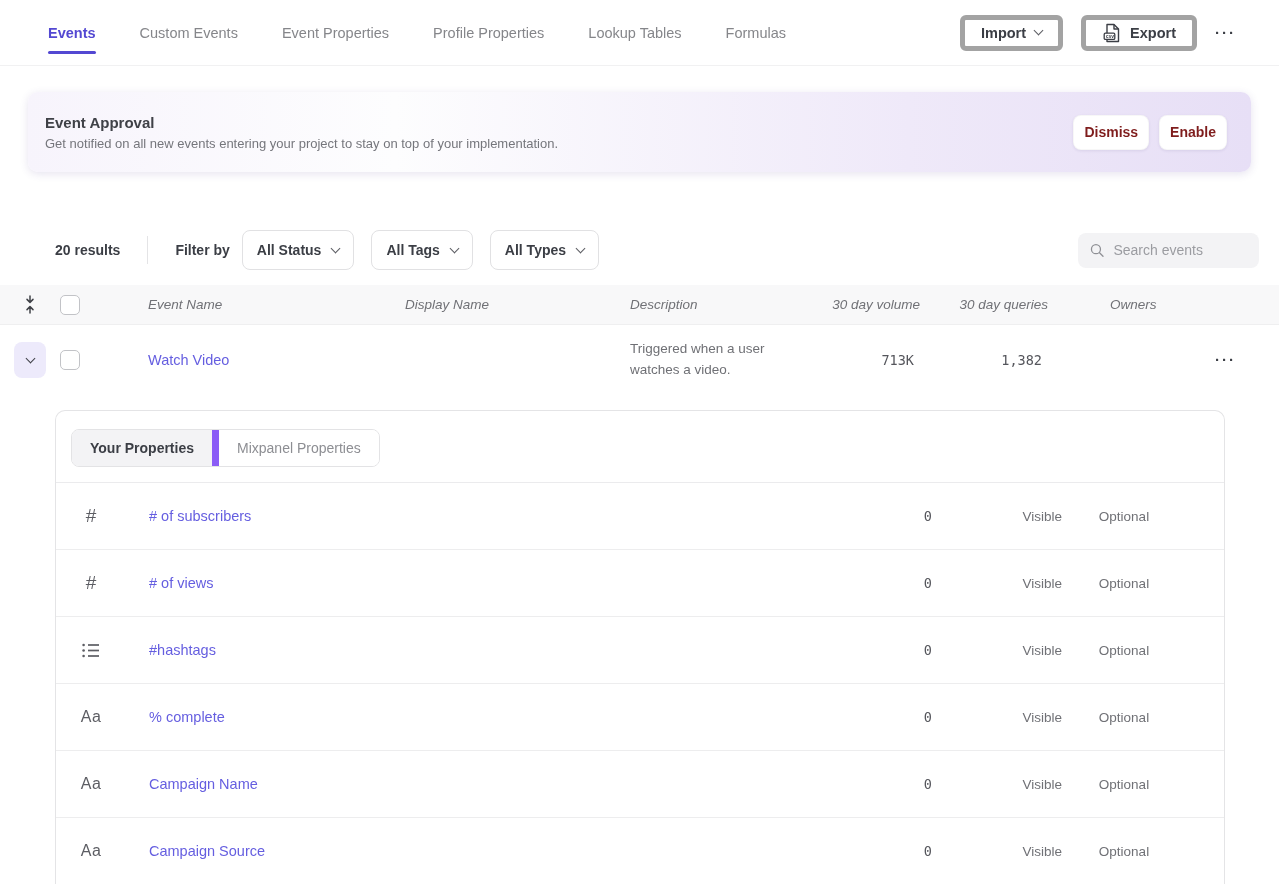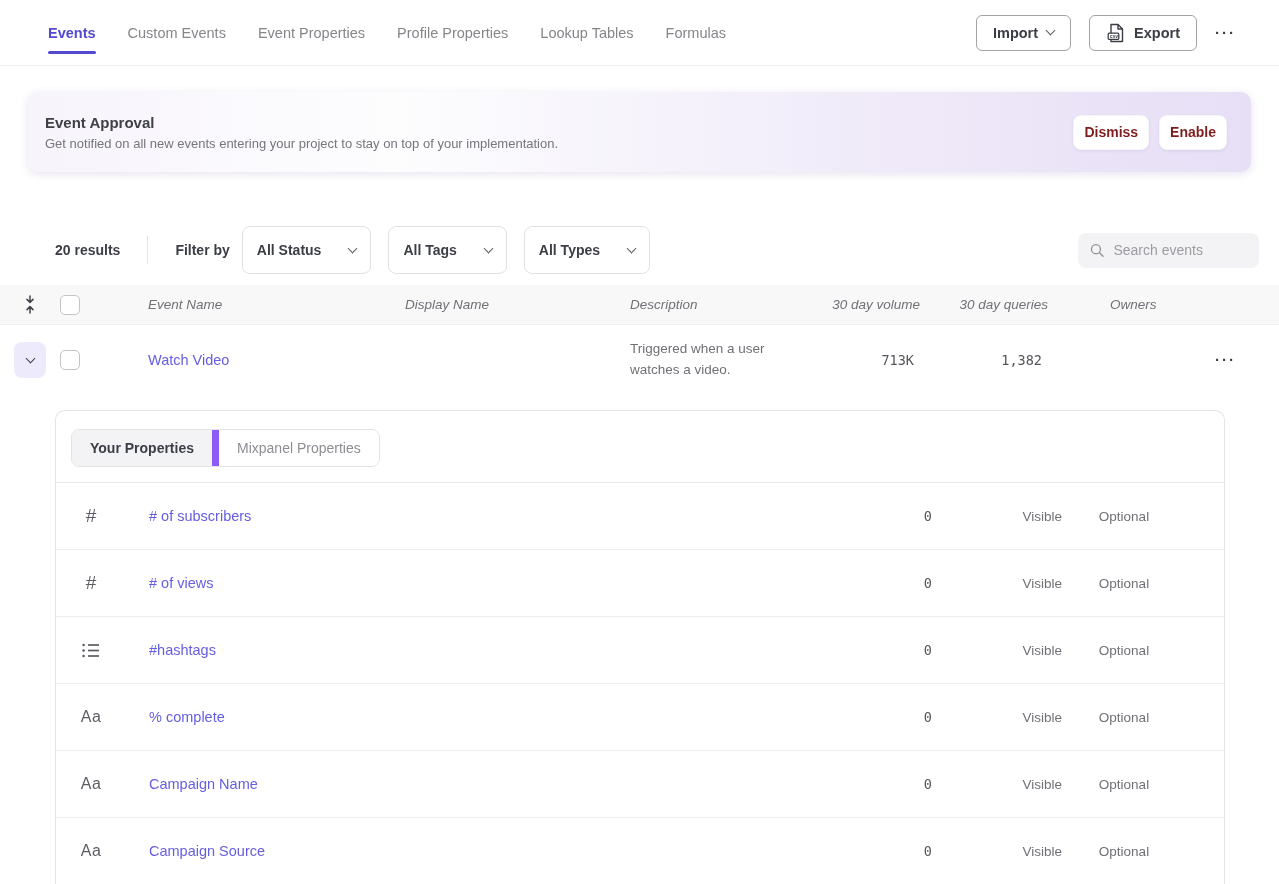--- a/index.html
+++ b/index.html
@@ -2,28 +2,28 @@
 <html><head>
 <meta charset="utf-8">
 <style>
   * { margin:0; padding:0; box-sizing:border-box; }
   html,body { width:1279px; height:884px; overflow:hidden; background:#fff;
     font-family:"Liberation Sans", sans-serif; color:#3b3e45; }
 
   
   .topnav { display:flex; align-items:stretch; height:66px; padding:0 43px 0 48px;
     border-bottom:1px solid #f1f1f2; background:#fff; }
-  .nav-tabs { display:flex; gap:32px; }
+  .nav-tabs { display:flex; gap:44px; }
   .nav-tab { display:flex; align-items:center; position:relative; font-size:14.5px;
     font-weight:500; color:#85868a; cursor:pointer; white-space:nowrap; }
   .nav-tab.active { color:#5348d2; font-weight:700; }
   .nav-tab.active::after { content:""; position:absolute; left:0; right:0; bottom:11px;
     height:3px; border-radius:2px; background:#5348d2; }
   .nav-actions { margin-left:auto; display:flex; align-items:center; gap:18px; }
-  .btn { height:36px; border:1px solid #a3a3a3; border-radius:6px; background:#fff;
+  .btn { height:36px; border:5px solid #a3a3a3; border-radius:6px; background:#fff;
     display:flex; align-items:center; gap:9px; padding:0 16px; font-size:14.5px;
     font-weight:600; color:#3b3e45; cursor:pointer; }
   .chev { width:7px; height:7px; border-right:1.6px solid #5c5d63;
     border-bottom:1.6px solid #5c5d63; transform:rotate(45deg); margin-top:-4px; }
   .ellipsis { font-size:15px; font-weight:700; letter-spacing:2px; color:#3b3e45;
     cursor:pointer; user-select:none; }
 
   
   .banner { margin:26px 28px 0; height:80px; border-radius:10px; display:flex;
     align-items:center; padding:0 24px 0 17px;
@@ -35,22 +35,22 @@
   .banner-btn { height:35px; padding:0 10px; background:#fff; border:1px solid rgba(0,0,0,0.03);
     border-radius:8px; font-size:14px; font-weight:600; color:#7f1d1d; cursor:pointer;
     box-shadow:0 1px 3px rgba(60,50,110,0.10); font-family:inherit; }
 
   
   .filterbar { margin:60px 20px 0 55px; height:36px; display:flex; align-items:center; }
   .results { font-size:14px; font-weight:600; color:#3b3e45; }
   .vdiv { width:1px; height:28px; background:#e4e4e6; margin:0 27px; }
   .filterby { font-size:14px; font-weight:600; color:#3b3e45; margin-right:12px; }
   .dropdowns { display:flex; gap:17px; }
-  .dropdown-btn { height:48px; border:1px solid #e1e1e3; border-radius:8px; background:#fff;
-    padding:0 14px; display:flex; align-items:center; gap:28px; font-size:14px;
+  .dropdown-btn { height:40px; border:1px solid #e1e1e3; border-radius:8px; background:#fff;
+    padding:0 14px; display:flex; align-items:center; gap:11px; font-size:14px;
     font-weight:600; color:#3b3e45; cursor:pointer; }
   .search-box { margin-left:auto; width:181px; height:35px; background:#f3f3f5;
     border-radius:8px; display:flex; align-items:center; padding:0 12px; gap:9px; }
   .search-box input { border:none; outline:none; background:transparent; width:100%;
     font-size:14px; color:#3b3e45; font-family:inherit; }
   .search-box input::placeholder { color:#9b9ca1; }
 
   
   .grid-row { display:grid;
     grid-template-columns:60px 58px 287px 225px 190px 100px 128px 62px 70px 1fr;

